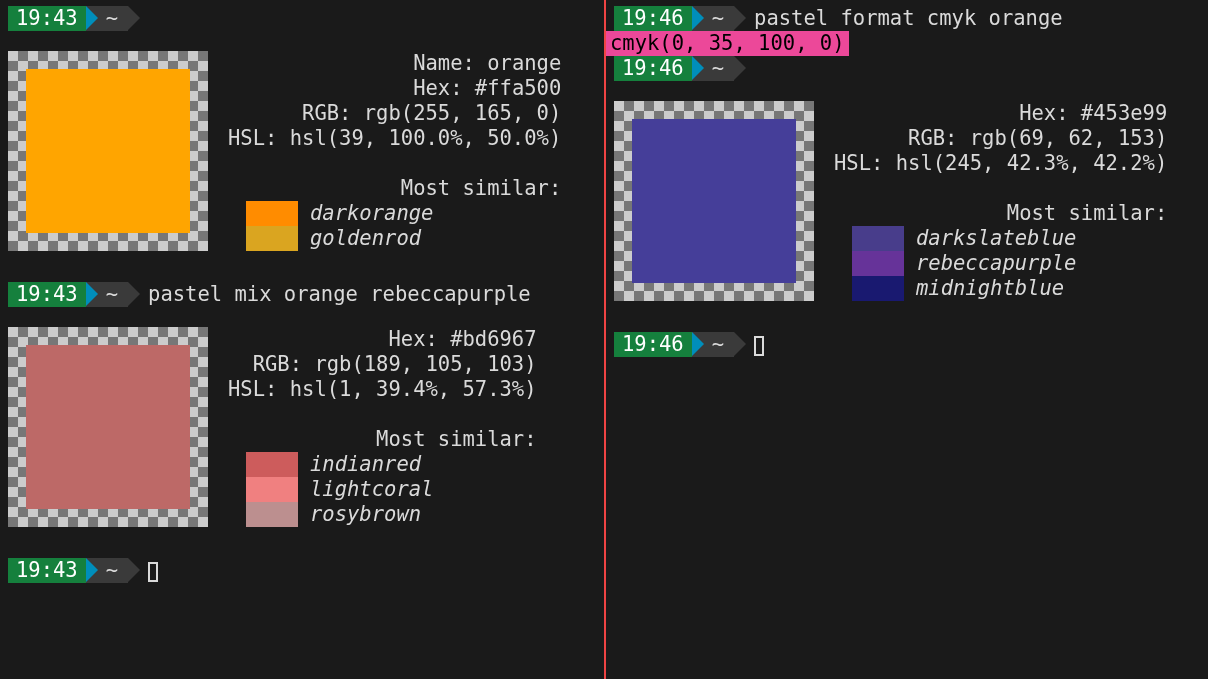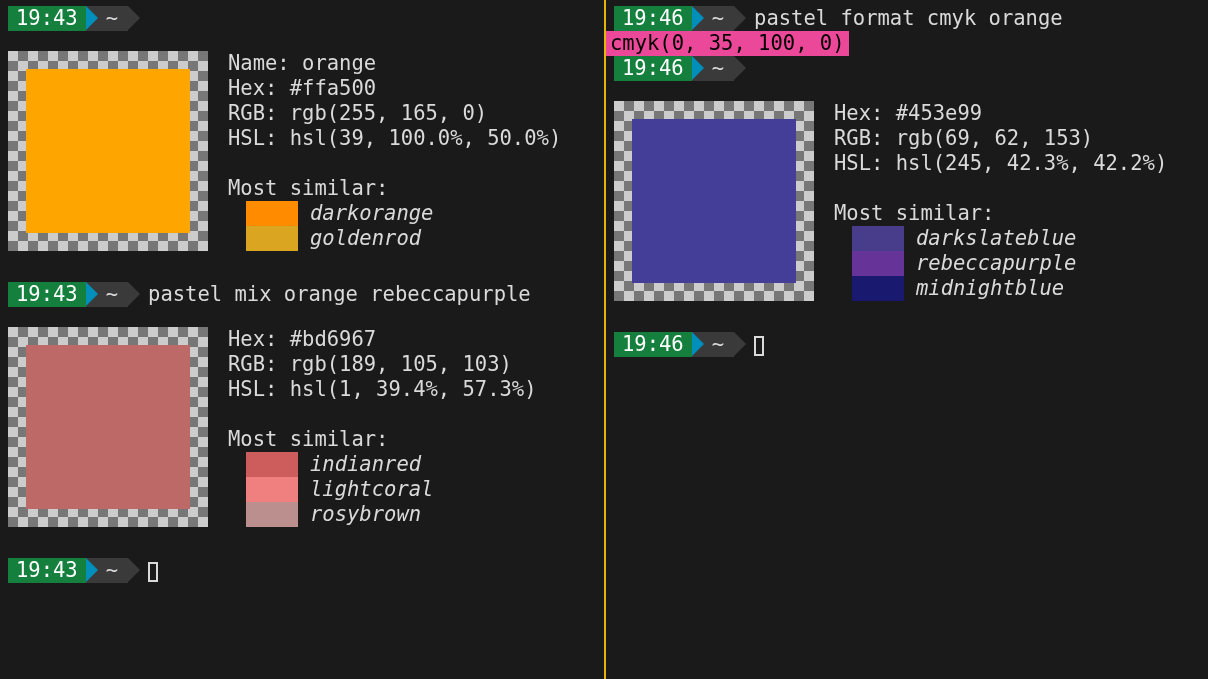--- a/index.html
+++ b/index.html
@@ -15,21 +15,21 @@
     overflow: hidden;
     display: flex;
   }
   .pane {
     position: relative;
     width: 604px;
     height: 100%;
     box-sizing: border-box;
     padding-top: 6px;
   }
-  .pane + .pane { border-left: 2px solid #eab308; }
+  .pane + .pane { border-left: 2px solid #ef4444; }
   .pad { padding-left: 8px; padding-right: 8px; }
 
   
   .prompt {
     display: flex;
     align-items: stretch;
     height: 25px;
     margin-bottom: 0;
   }
   .seg-time {
@@ -100,20 +100,21 @@
     white-space: pre;
     height: 25px;
     line-height: 25px;
   }
 
   
   .block {
     display: flex;
     gap: 20px;
     padding: 20px 14px 6px 8px;
+    text-align: right;
   }
   .checker {
     width: 200px;
     height: 200px;
     flex-shrink: 0;
     padding: 18px;
     box-sizing: border-box;
     background-image:
       linear-gradient(45deg, #777 25%, transparent 25%),
       linear-gradient(-45deg, #777 25%, transparent 25%),

